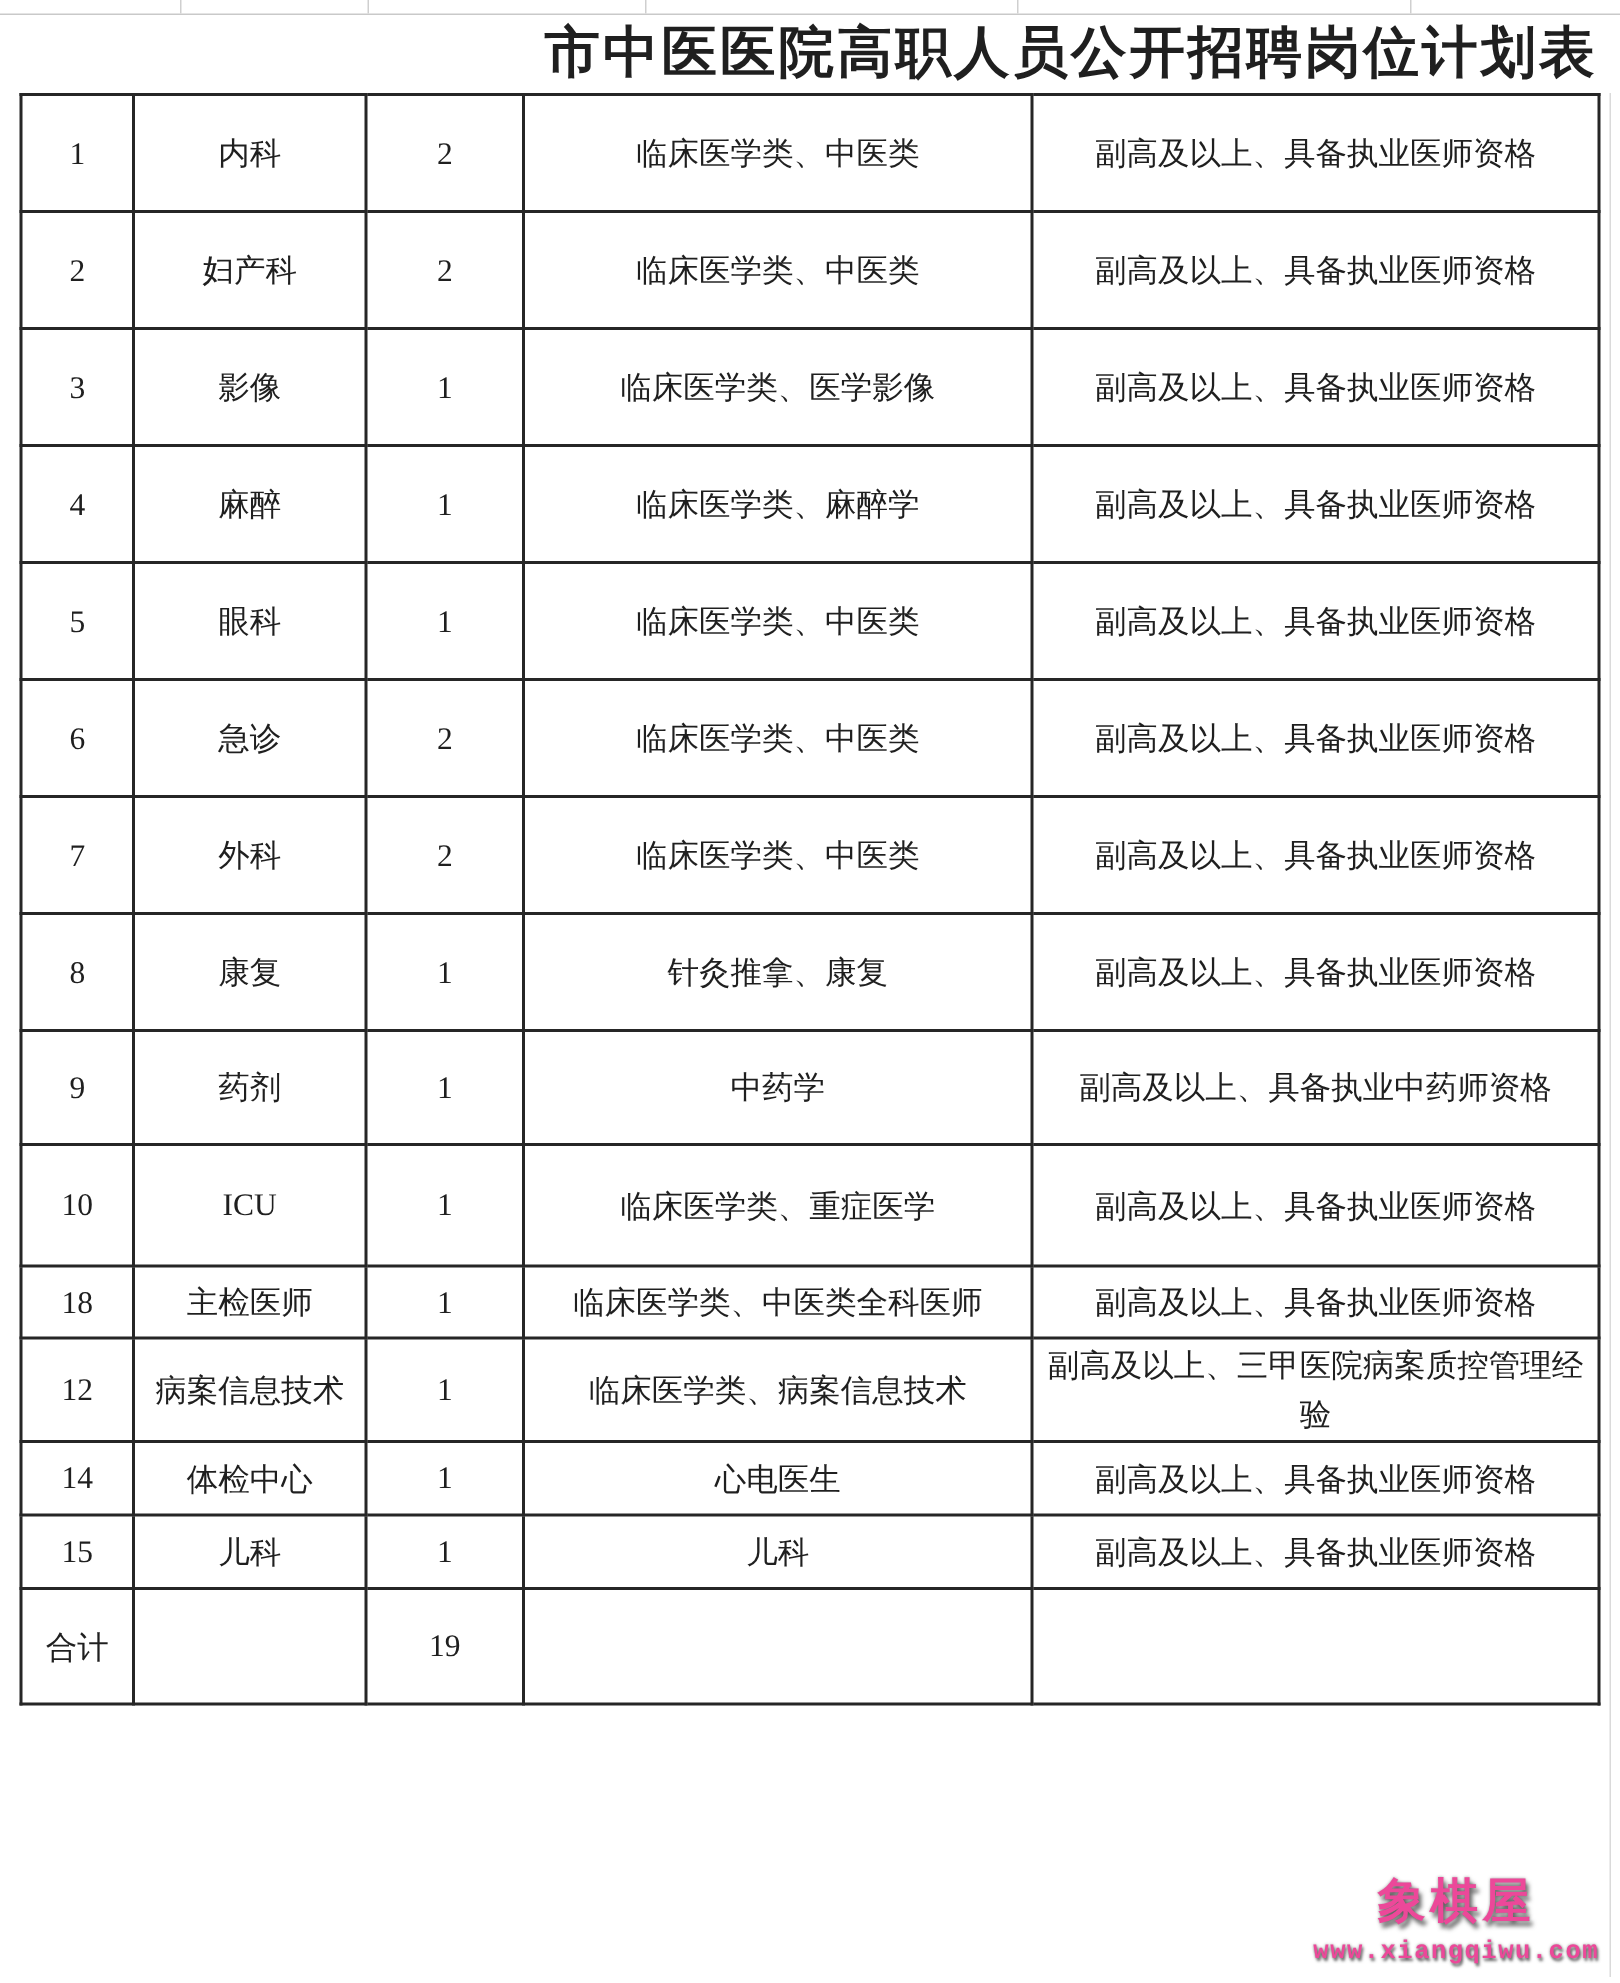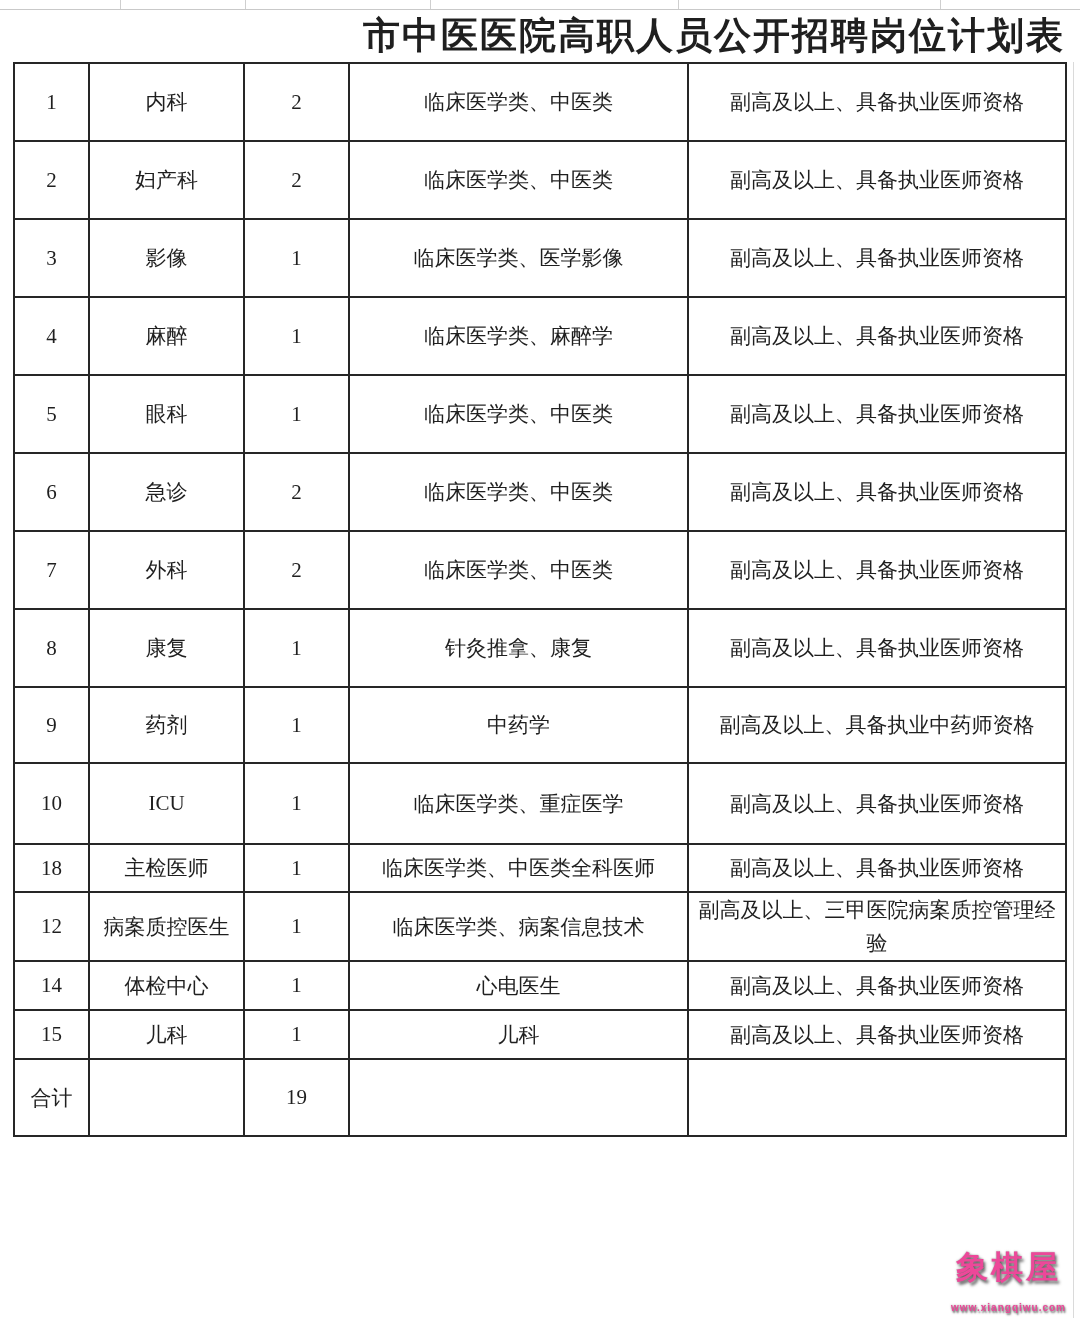--- a/index.html
+++ b/index.html
@@ -95,24 +95,24 @@
     color: #ec4899;
     z-index: 5;
   }
   .watermark .wm-name {
     font-size: 32px;
     font-weight: bold;
     letter-spacing: 3px;
     text-shadow: 0 0 2px rgba(70,70,70,0.55), 2px 3px 3px rgba(60,60,60,0.75);
   }
   .watermark .wm-url {
-    margin-top: 12px;
-    font-size: 10px;
+    margin-top: 2px;
+    font-size: 17px;
     font-weight: bold;
-    font-family: Liberation Sans, sans-serif;
+    font-family: Liberation Mono, monospace;
     letter-spacing: 1px;
     text-shadow: 0 0 2px rgba(70,70,70,0.55), 1px 2px 2px rgba(60,60,60,0.75);
   }
 </style>
 </head>
 <body>
 
 <div class="top-strip">
   <span class="tick" style="left:120px"></span>
   <span class="tick" style="left:245px"></span>
@@ -205,21 +205,21 @@
     </tr>
     <tr class="h50">
       <td>18</td>
       <td>主检医师</td>
       <td>1</td>
       <td>临床医学类、中医类全科医师</td>
       <td>副高及以上、具备执业医师资格</td>
     </tr>
     <tr class="h71">
       <td>12</td>
-      <td>病案质控医生</td>
+      <td>病案信息技术</td>
       <td>1</td>
       <td>临床医学类、病案信息技术</td>
       <td class="align-left">副高及以上、三甲医院病案质控管理经验</td>
     </tr>
     <tr class="h51">
       <td>14</td>
       <td>体检中心</td>
       <td>1</td>
       <td>心电医生</td>
       <td>副高及以上、具备执业医师资格</td>

